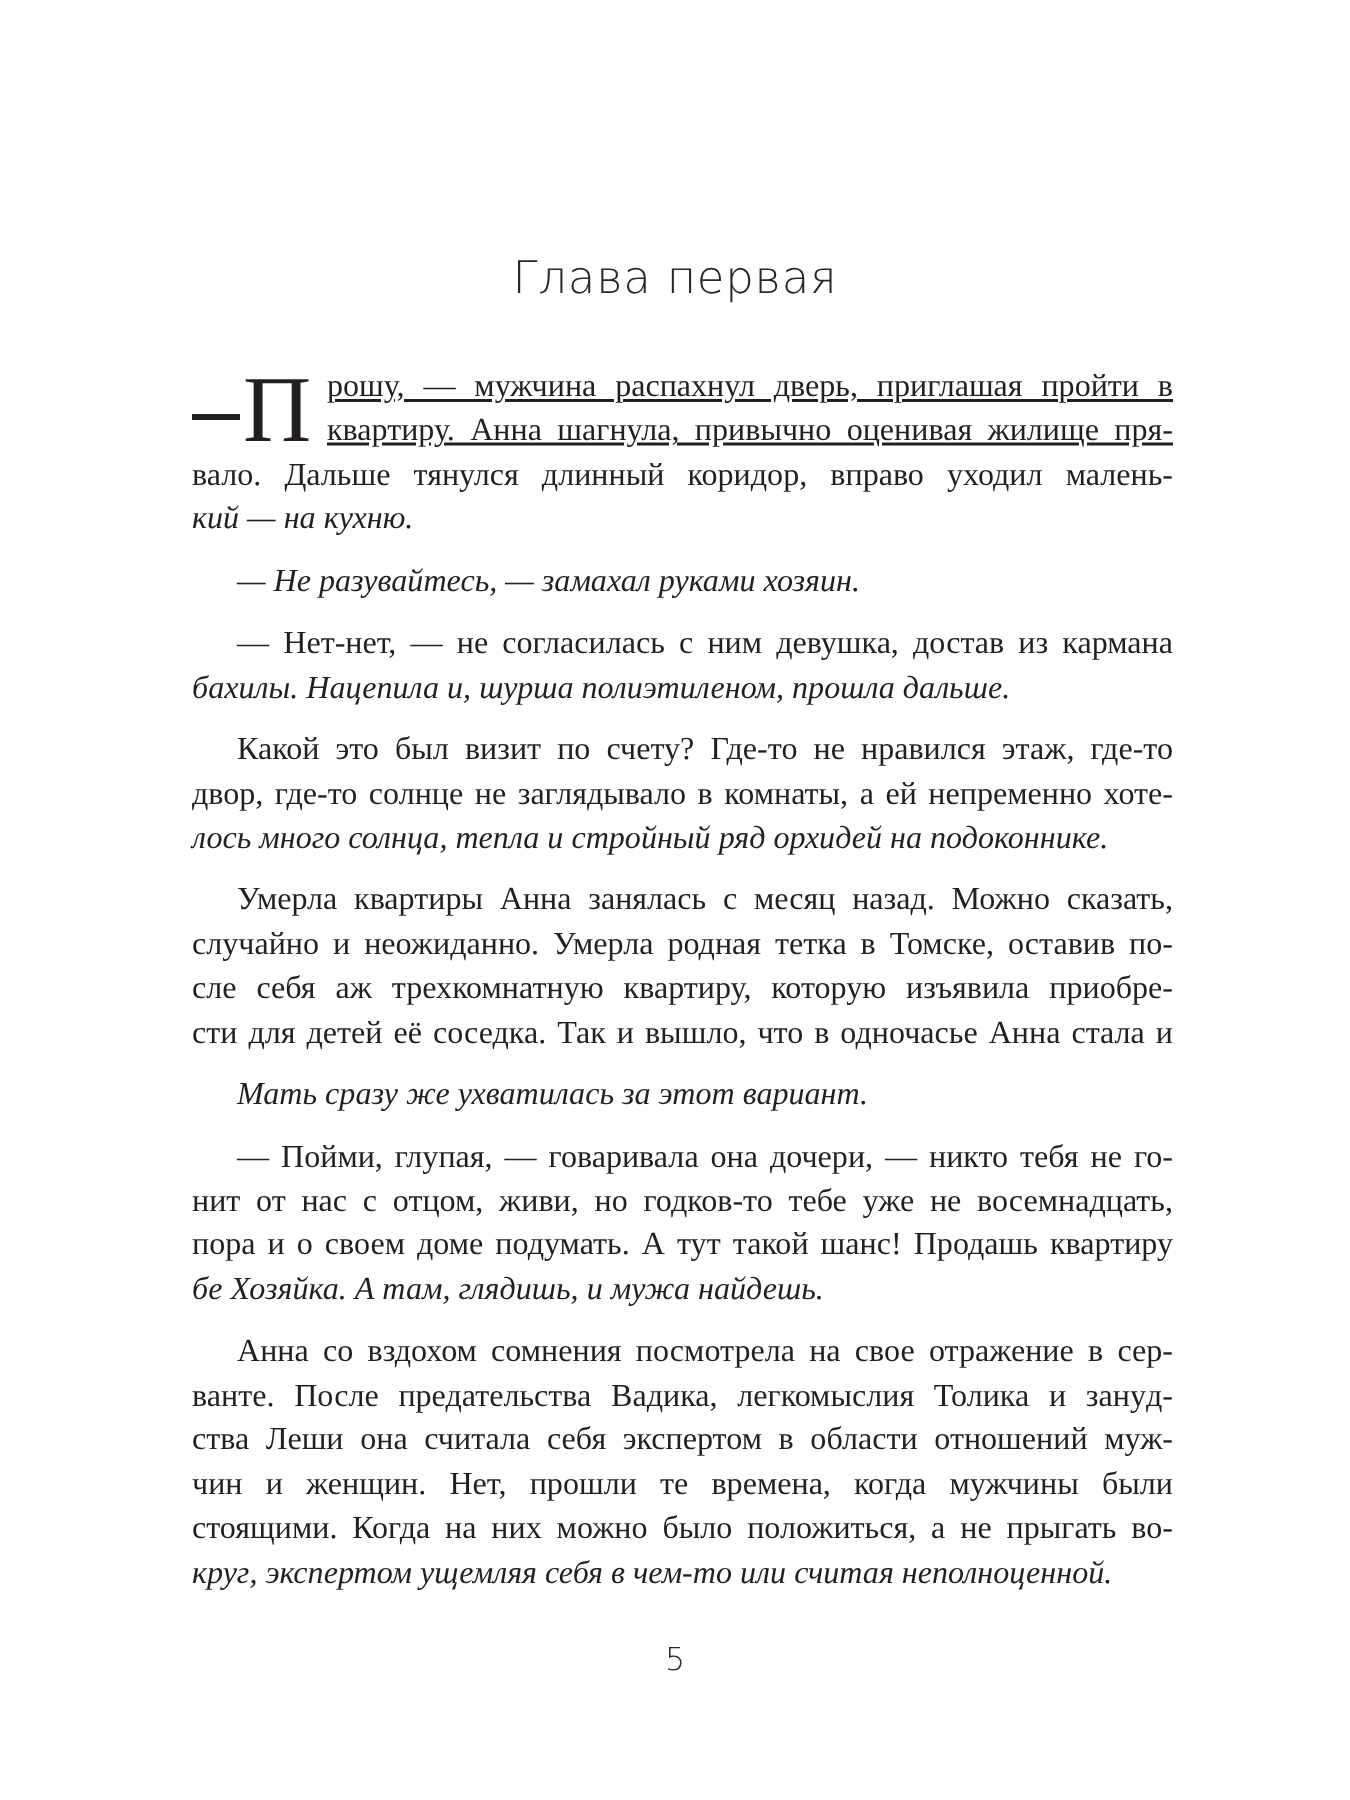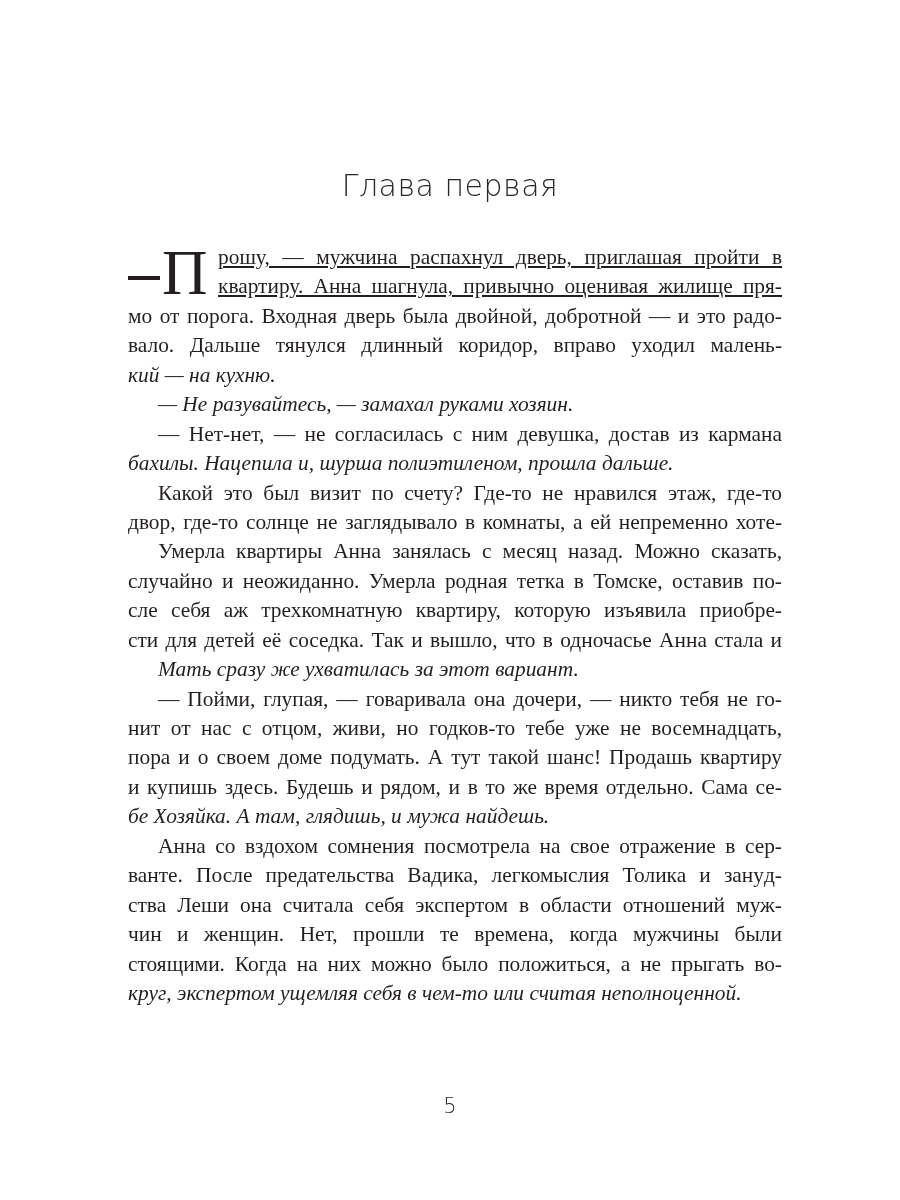--- a/index.html
+++ b/index.html
@@ -48,20 +48,21 @@
       white-space: nowrap;
       text-align: justify;
       text-align-last: justify;
     }
     .line.last {
       text-align-last: left;
       font-style: italic;
     }
     .line.indent {
       padding-left: 30px;
+      margin-top: 12px;
     }
     .line.dropcap-line {
       padding-left: 90px;
       text-decoration: underline;
     }
     .dropcap {
       position: absolute;
       left: 0;
       top: 2px;
       height: 56px;
@@ -106,43 +107,42 @@
   <div class="chapter-title">Глава первая</div>
 
   <div class="body-text">
 
     <div class="dropcap">
       <span class="dropcap-dash"></span><span class="dropcap-letter">П</span>
     </div>
 
     <span class="line dropcap-line">рошу, — мужчина распахнул дверь, приглашая пройти в</span>
     <span class="line dropcap-line">квартиру. Анна шагнула, привычно оценивая жилище пря-</span>
-    <span class="line">мо от порога. Входная дверь была двойной, добротной — и это радо-</span>
     <span class="line">вало. Дальше тянулся длинный коридор, вправо уходил малень-</span>
     <span class="line last">кий — на кухню.</span>
 
     <span class="line indent last">— Не разувайтесь, — замахал руками хозяин.</span>
 
     <span class="line indent">— Нет-нет, — не согласилась с ним девушка, достав из кармана</span>
     <span class="line last">бахилы. Нацепила и, шурша полиэтиленом, прошла дальше.</span>
 
     <span class="line indent">Какой это был визит по счету? Где-то не нравился этаж, где-то</span>
     <span class="line">двор, где-то солнце не заглядывало в комнаты, а ей непременно хоте-</span>
+    <span class="line last">лось много солнца, тепла и стройный ряд орхидей на подоконнике.</span>
 
     <span class="line indent">Умерла квартиры Анна занялась с месяц назад. Можно сказать,</span>
     <span class="line">случайно и неожиданно. Умерла родная тетка в Томске, оставив по-</span>
     <span class="line">сле себя аж трехкомнатную квартиру, которую изъявила приобре-</span>
     <span class="line">сти для детей её соседка. Так и вышло, что в одночасье Анна стала и</span>
 
     <span class="line indent last">Мать сразу же ухватилась за этот вариант.</span>
 
     <span class="line indent">— Пойми, глупая, — говаривала она дочери, — никто тебя не го-</span>
     <span class="line">нит от нас с отцом, живи, но годков-то тебе уже не восемнадцать,</span>
     <span class="line">пора и о своем доме подумать. А тут такой шанс! Продашь квартиру</span>
-    <span class="line">и купишь здесь. Будешь и рядом, и в то же время отдельно. Сама се-</span>
     <span class="line last">бе Хозяйка. А там, глядишь, и мужа найдешь.</span>
 
     <span class="line indent">Анна со вздохом сомнения посмотрела на свое отражение в сер-</span>
     <span class="line">ванте. После предательства Вадика, легкомыслия Толика и занyд-</span>
     <span class="line">ства Леши она считала себя экспертом в области отношений муж-</span>
     <span class="line">чин и женщин. Нет, прошли те времена, когда мужчины были</span>
     <span class="line">стоящими. Когда на них можно было положиться, а не прыгать во-</span>
     <span class="line last">круг, экспертом ущемляя себя в чем-то или считая неполноценной.</span>
   </div>
 

